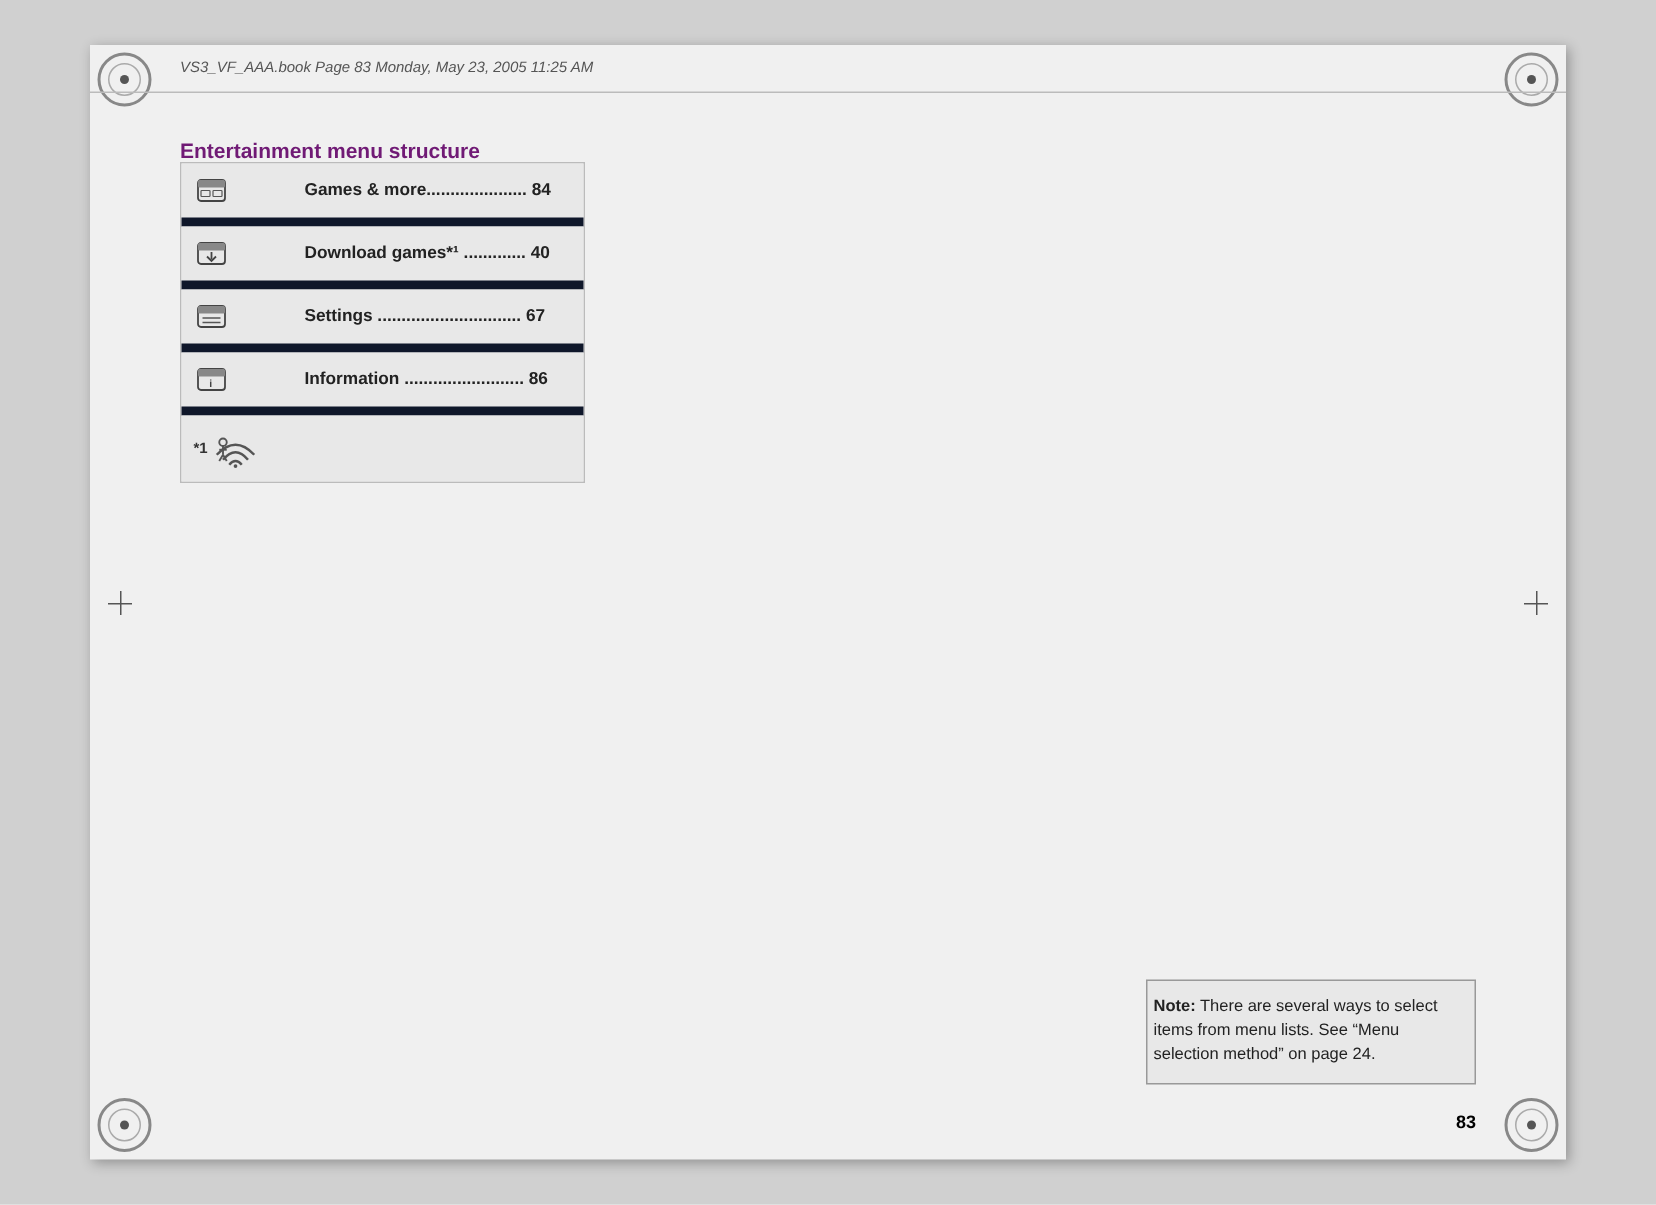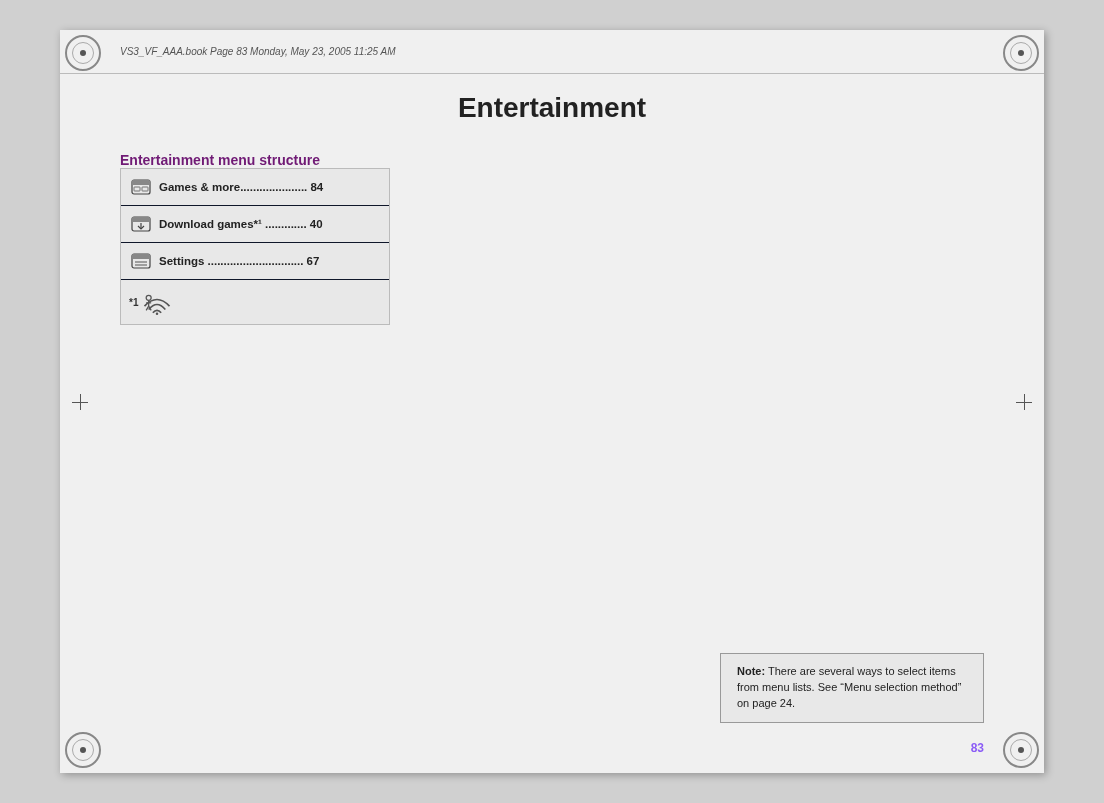--- a/index.html
+++ b/index.html
@@ -54,38 +54,38 @@
     .corner.tr { top: 5px; right: 5px; }
     .corner.bl { bottom: 5px; left: 5px; }
     .corner.br { bottom: 5px; right: 5px; }
 
     
     .top-bar {
       position: absolute;
       top: 0;
       left: 0;
       right: 0;
-      height: 44px;
+      height: 32px;
       border-bottom: 1px solid #bbb;
       display: flex;
       align-items: center;
       padding: 0 60px;
       font-size: 10px;
       color: #555;
       font-style: italic;
     }
 
     
     .page-number {
       position: absolute;
       bottom: 18px;
       right: 60px;
       font-size: 12px;
       font-weight: bold;
-      color: #8b5cf6;
+      color: #000000;
     }
 
     
     .content {
       position: absolute;
       top: 32px;
       left: 0;
       right: 0;
       bottom: 0;
       padding: 30px 60px;
@@ -110,23 +110,24 @@
     
     .menu-table {
       width: 270px;
       border: 1px solid #bbb;
     }
 
     .menu-row {
       display: flex;
       align-items: center;
       padding: 6px 8px;
-      border-bottom: 1px solid #0f172a;
+      border-bottom: 6px solid #0f172a;
       background: #e8e8e8;
       min-height: 34px;
+      gap: 44px;
     }
 
     .menu-row:last-child {
       border-bottom: none;
     }
 
     .menu-icon {
       width: 24px;
       height: 24px;
       margin-right: 6px;
@@ -170,24 +171,24 @@
     .wireless-icon {
       width: 30px;
       height: 26px;
     }
 
     
     .note-box {
       position: absolute;
       bottom: 50px;
       right: 60px;
-      width: 264px;
+      width: 220px;
       border: 1.5px solid #999;
       background: #e8e8e8;
-      padding: 10px 16px;
+      padding: 10px 4px;
       font-size: 11px;
       color: #222;
       line-height: 1.45;
     }
 
     .note-label {
       font-weight: bold;
     }
 
     
@@ -245,21 +246,20 @@
 
   <div class="crosshair left-mid"></div>
   <div class="crosshair right-mid"></div>
 
   <div class="top-bar">
     <span>VS3_VF_AAA.book   Page 83   Monday, May 23, 2005   11:25 AM</span>
   </div>
 
   <div class="content">
 
-    <div class="page-title">Entertainment</div>
 
     <div class="section-heading">Entertainment menu structure</div>
 
     <div class="menu-table">
 
       <div class="menu-row">
         <div class="menu-icon">
           <svg viewBox="0 0 20 20" xmlns="http://www.w3.org/2000/svg">
             <rect x="1" y="3" width="18" height="14" rx="2" fill="none" stroke="#444" stroke-width="1.2"></rect>
             <rect x="1" y="3" width="18" height="5" rx="1" fill="#888"></rect>
@@ -288,20 +288,30 @@
           <svg viewBox="0 0 20 20" xmlns="http://www.w3.org/2000/svg">
             <rect x="1" y="3" width="18" height="14" rx="2" fill="none" stroke="#444" stroke-width="1.2"></rect>
             <rect x="1" y="3" width="18" height="5" rx="1" fill="#888"></rect>
             <line x1="4" y1="11" x2="16" y2="11" stroke="#555" stroke-width="1"></line>
             <line x1="4" y1="14" x2="16" y2="14" stroke="#555" stroke-width="1"></line>
           </svg>
         </div>
         <span class="menu-text">Settings .............................. 67</span>
       </div>
 
+      <div class="menu-row">
+        <div class="menu-icon">
+          <svg viewBox="0 0 20 20" xmlns="http://www.w3.org/2000/svg">
+            <rect x="1" y="3" width="18" height="14" rx="2" fill="none" stroke="#444" stroke-width="1.2"></rect>
+            <rect x="1" y="3" width="18" height="5" rx="1" fill="#888"></rect>
+            <text x="9.5" y="15" text-anchor="middle" font-size="7" font-weight="bold" fill="#444">i</text>
+          </svg>
+        </div>
+        <span class="menu-text">Information ......................... 86</span>
+      </div>
 
       <div class="footnote-row">
         <span class="footnote-star">*1</span>
 
         <svg class="wireless-icon" viewBox="0 0 36 30" xmlns="http://www.w3.org/2000/svg">
 
           <path d="M3 20 Q18 4 33 20" fill="none" stroke="#555" stroke-width="2"></path>
           <path d="M8 24 Q18 12 28 24" fill="none" stroke="#555" stroke-width="2"></path>
           <path d="M13 28 Q18 22 23 28" fill="none" stroke="#555" stroke-width="2"></path>
           <circle cx="18" cy="29" r="1.5" fill="#555"></circle>

